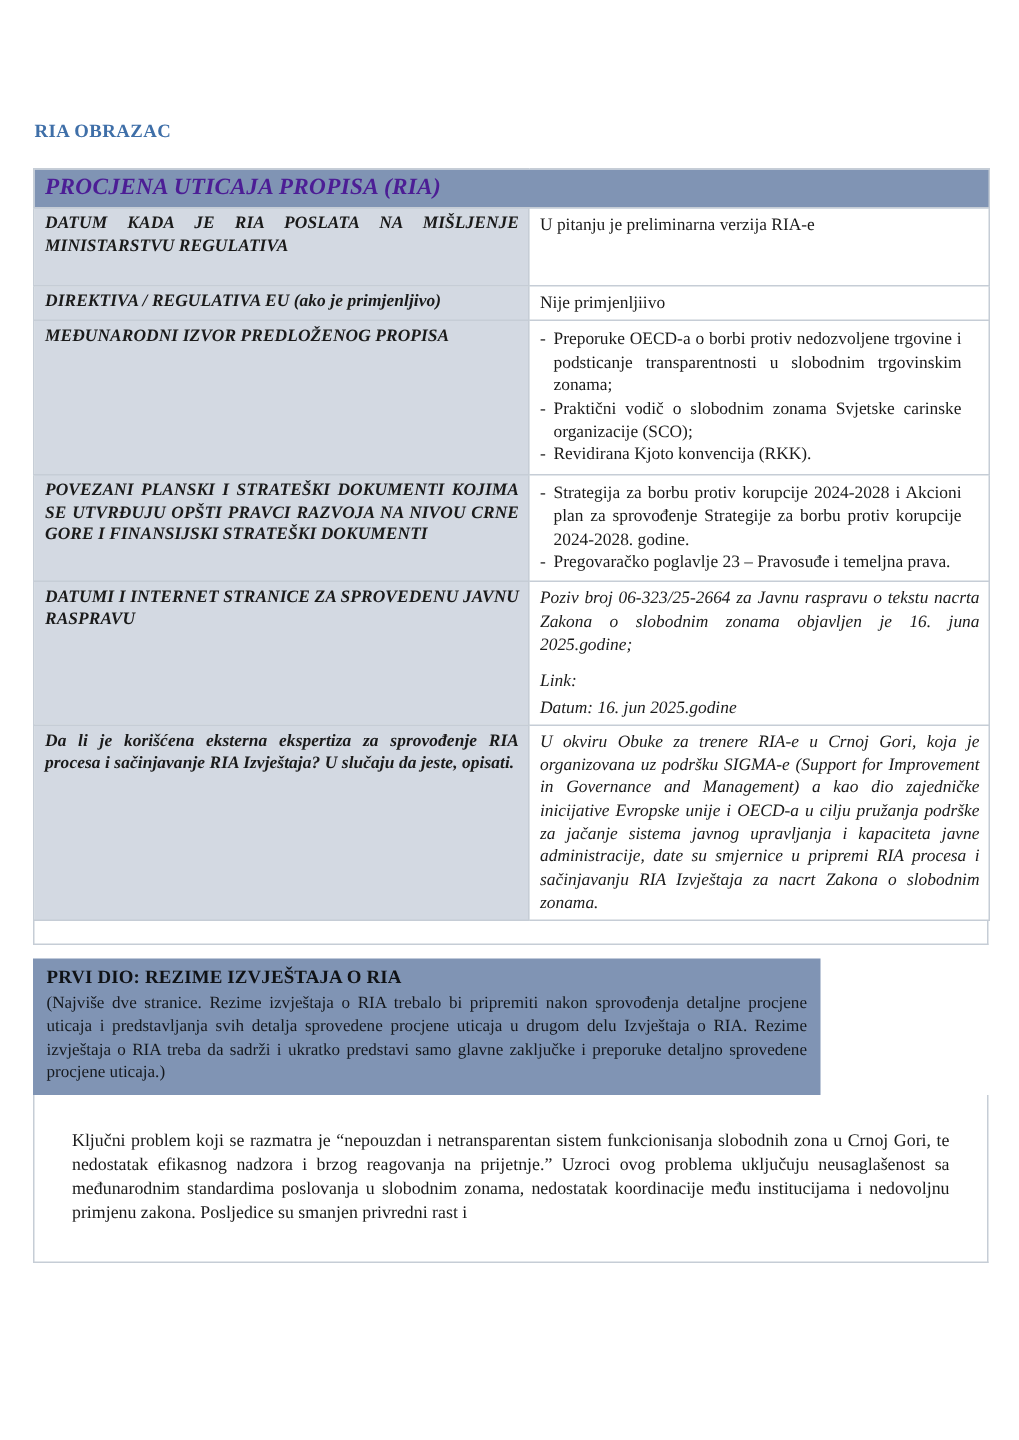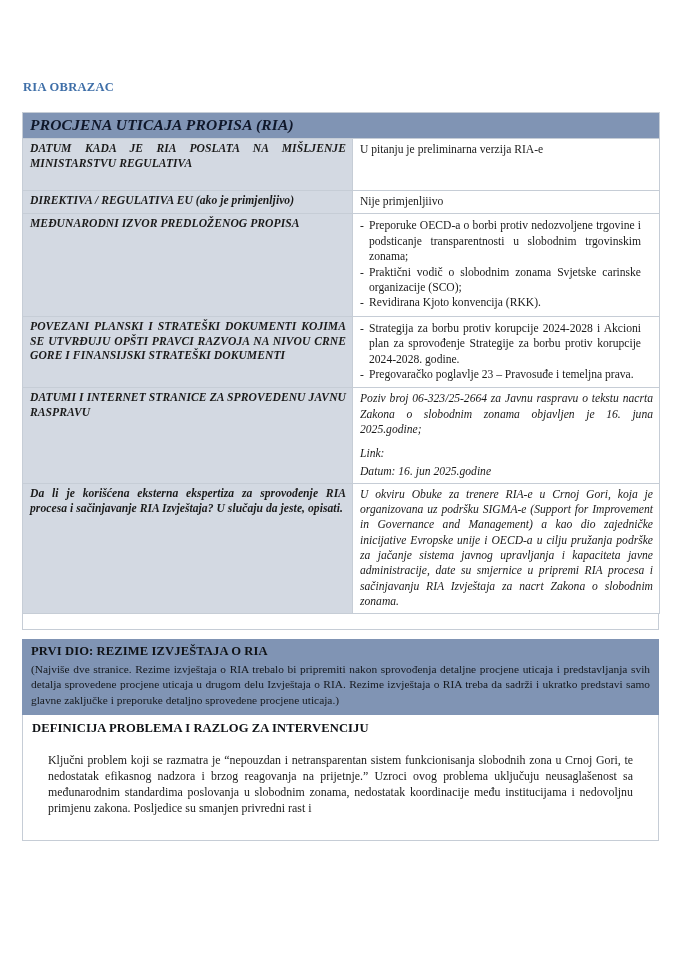--- a/index.html
+++ b/index.html
@@ -47,21 +47,21 @@
   }
   .banner-row td {
     background: #8094b4;
     border: 1px solid #8094b4;
     padding: 5px 6px 6px 12px;
   }
   .banner-title {
     font-style: italic;
     font-weight: bold;
     font-size: 15.5px;
-    color: #0f172a;
+    color: #4c1d95;
     letter-spacing: 0.2px;
   }
   td.label {
     width: 330px;
     background: #d3d9e2;
     font-style: italic;
     font-weight: bold;
     font-size: 11.6px;
     text-align: justify;
     text-align-last: left;
@@ -116,21 +116,21 @@
     height: 16px;
     background: #ffffff;
     border-left: 1px solid #c6cdd6;
     border-right: 1px solid #c6cdd6;
     border-bottom: 1px solid #c6cdd6;
     box-sizing: border-box;
   }
 
   
   .part-block {
-    width: 637px;
+    width: 525px;
     box-sizing: border-box;
     background: #8094b4;
     padding: 5px 9px 7px 9px;
     margin-top: 9px;
   }
   .part-heading {
     font-weight: bold;
     font-size: 12.6px;
     color: #0f1216;
     margin: 0 0 3px 0;
@@ -238,17 +238,16 @@
   </table>
 
   <div class="spacer-band"></div>
 
   <div class="part-block">
     <div class="part-heading">PRVI DIO: REZIME IZVJEŠTAJA O RIA</div>
     <p class="part-note">(Najviše dve stranice. Rezime izvještaja o RIA trebalo bi pripremiti nakon sprovođenja detaljne procjene uticaja i predstavljanja svih detalja sprovedene procjene uticaja u drugom delu Izvještaja o RIA. Rezime izvještaja o RIA treba da sadrži i ukratko predstavi samo glavne zaključke i preporuke detaljno sprovedene procjene uticaja.)</p>
   </div>
 
   <div class="def-block">
-    <div class="def-heading">DEFINICIJA PROBLEMA I RAZLOG ZA INTERVENCIJU</div>
     <p class="def-body">Ključni problem koji se razmatra je “nepouzdan i netransparentan sistem funkcionisanja slobodnih zona u Crnoj Gori, te nedostatak efikasnog nadzora i brzog reagovanja na prijetnje.” Uzroci ovog problema uključuju neusaglašenost sa međunarodnim standardima poslovanja u slobodnim zonama, nedostatak koordinacije među institucijama i nedovoljnu primjenu zakona. Posljedice su smanjen privredni rast i</p>
   </div>
 
 </div>
 
 </body></html>

